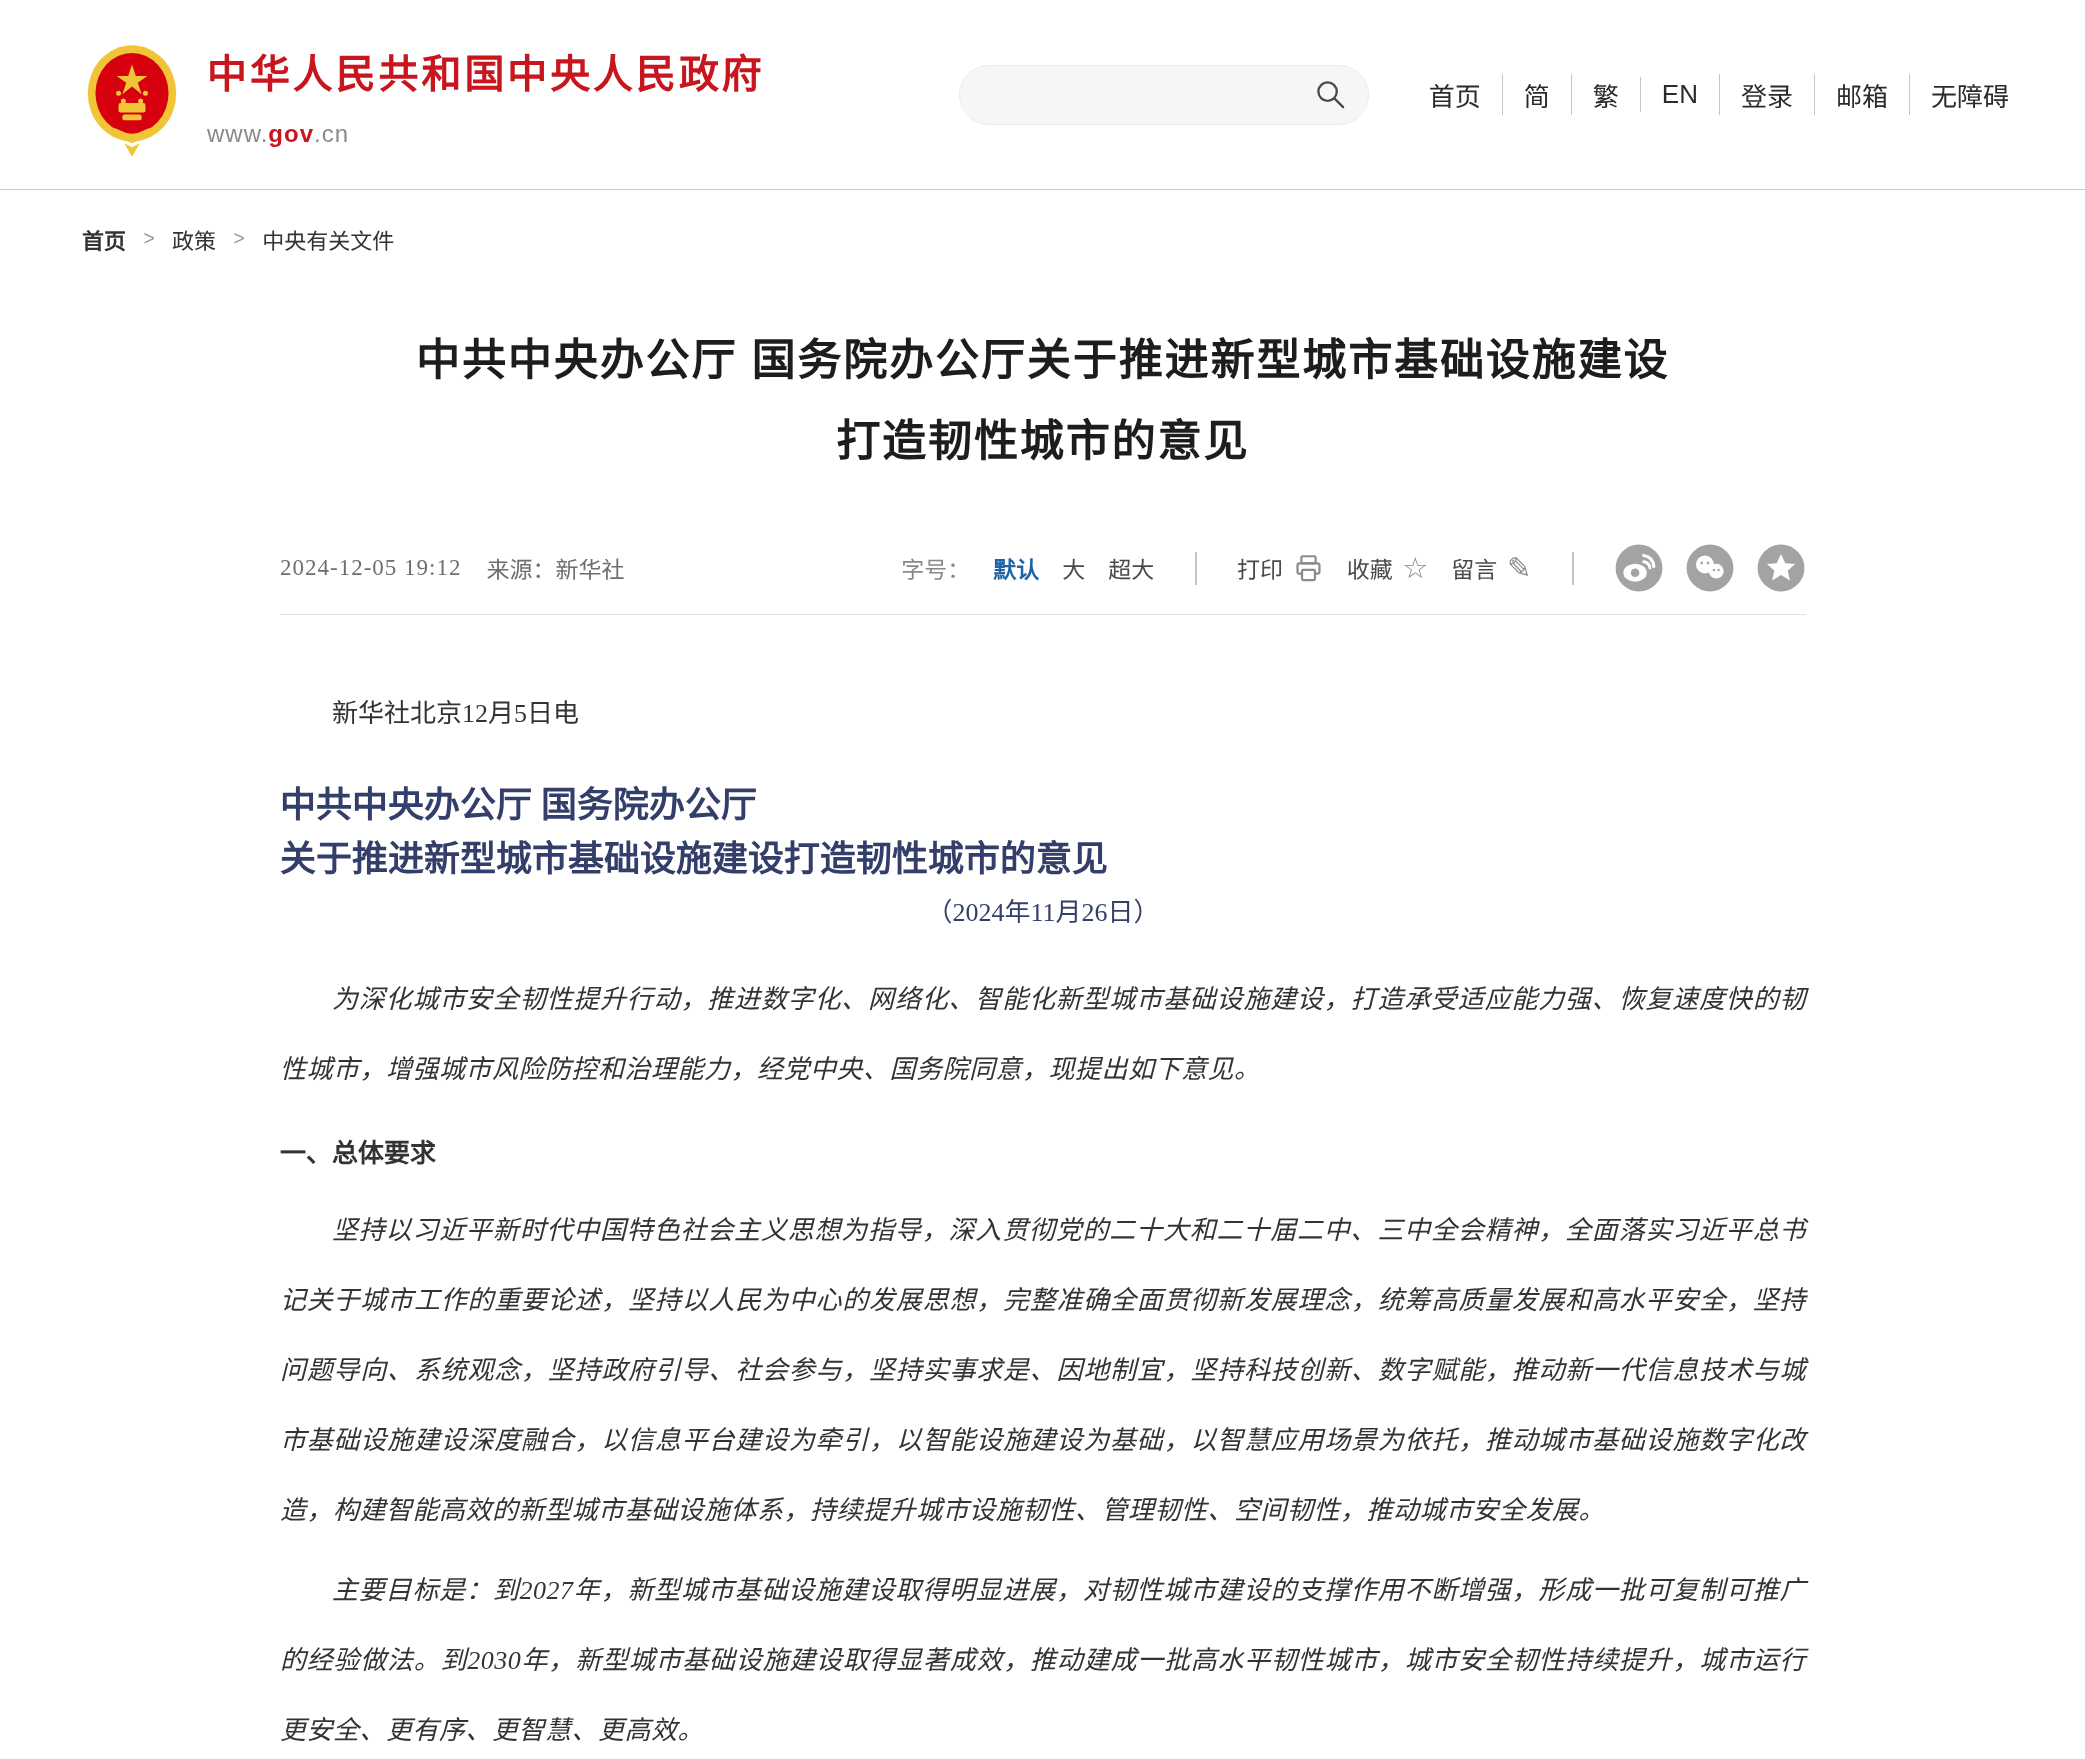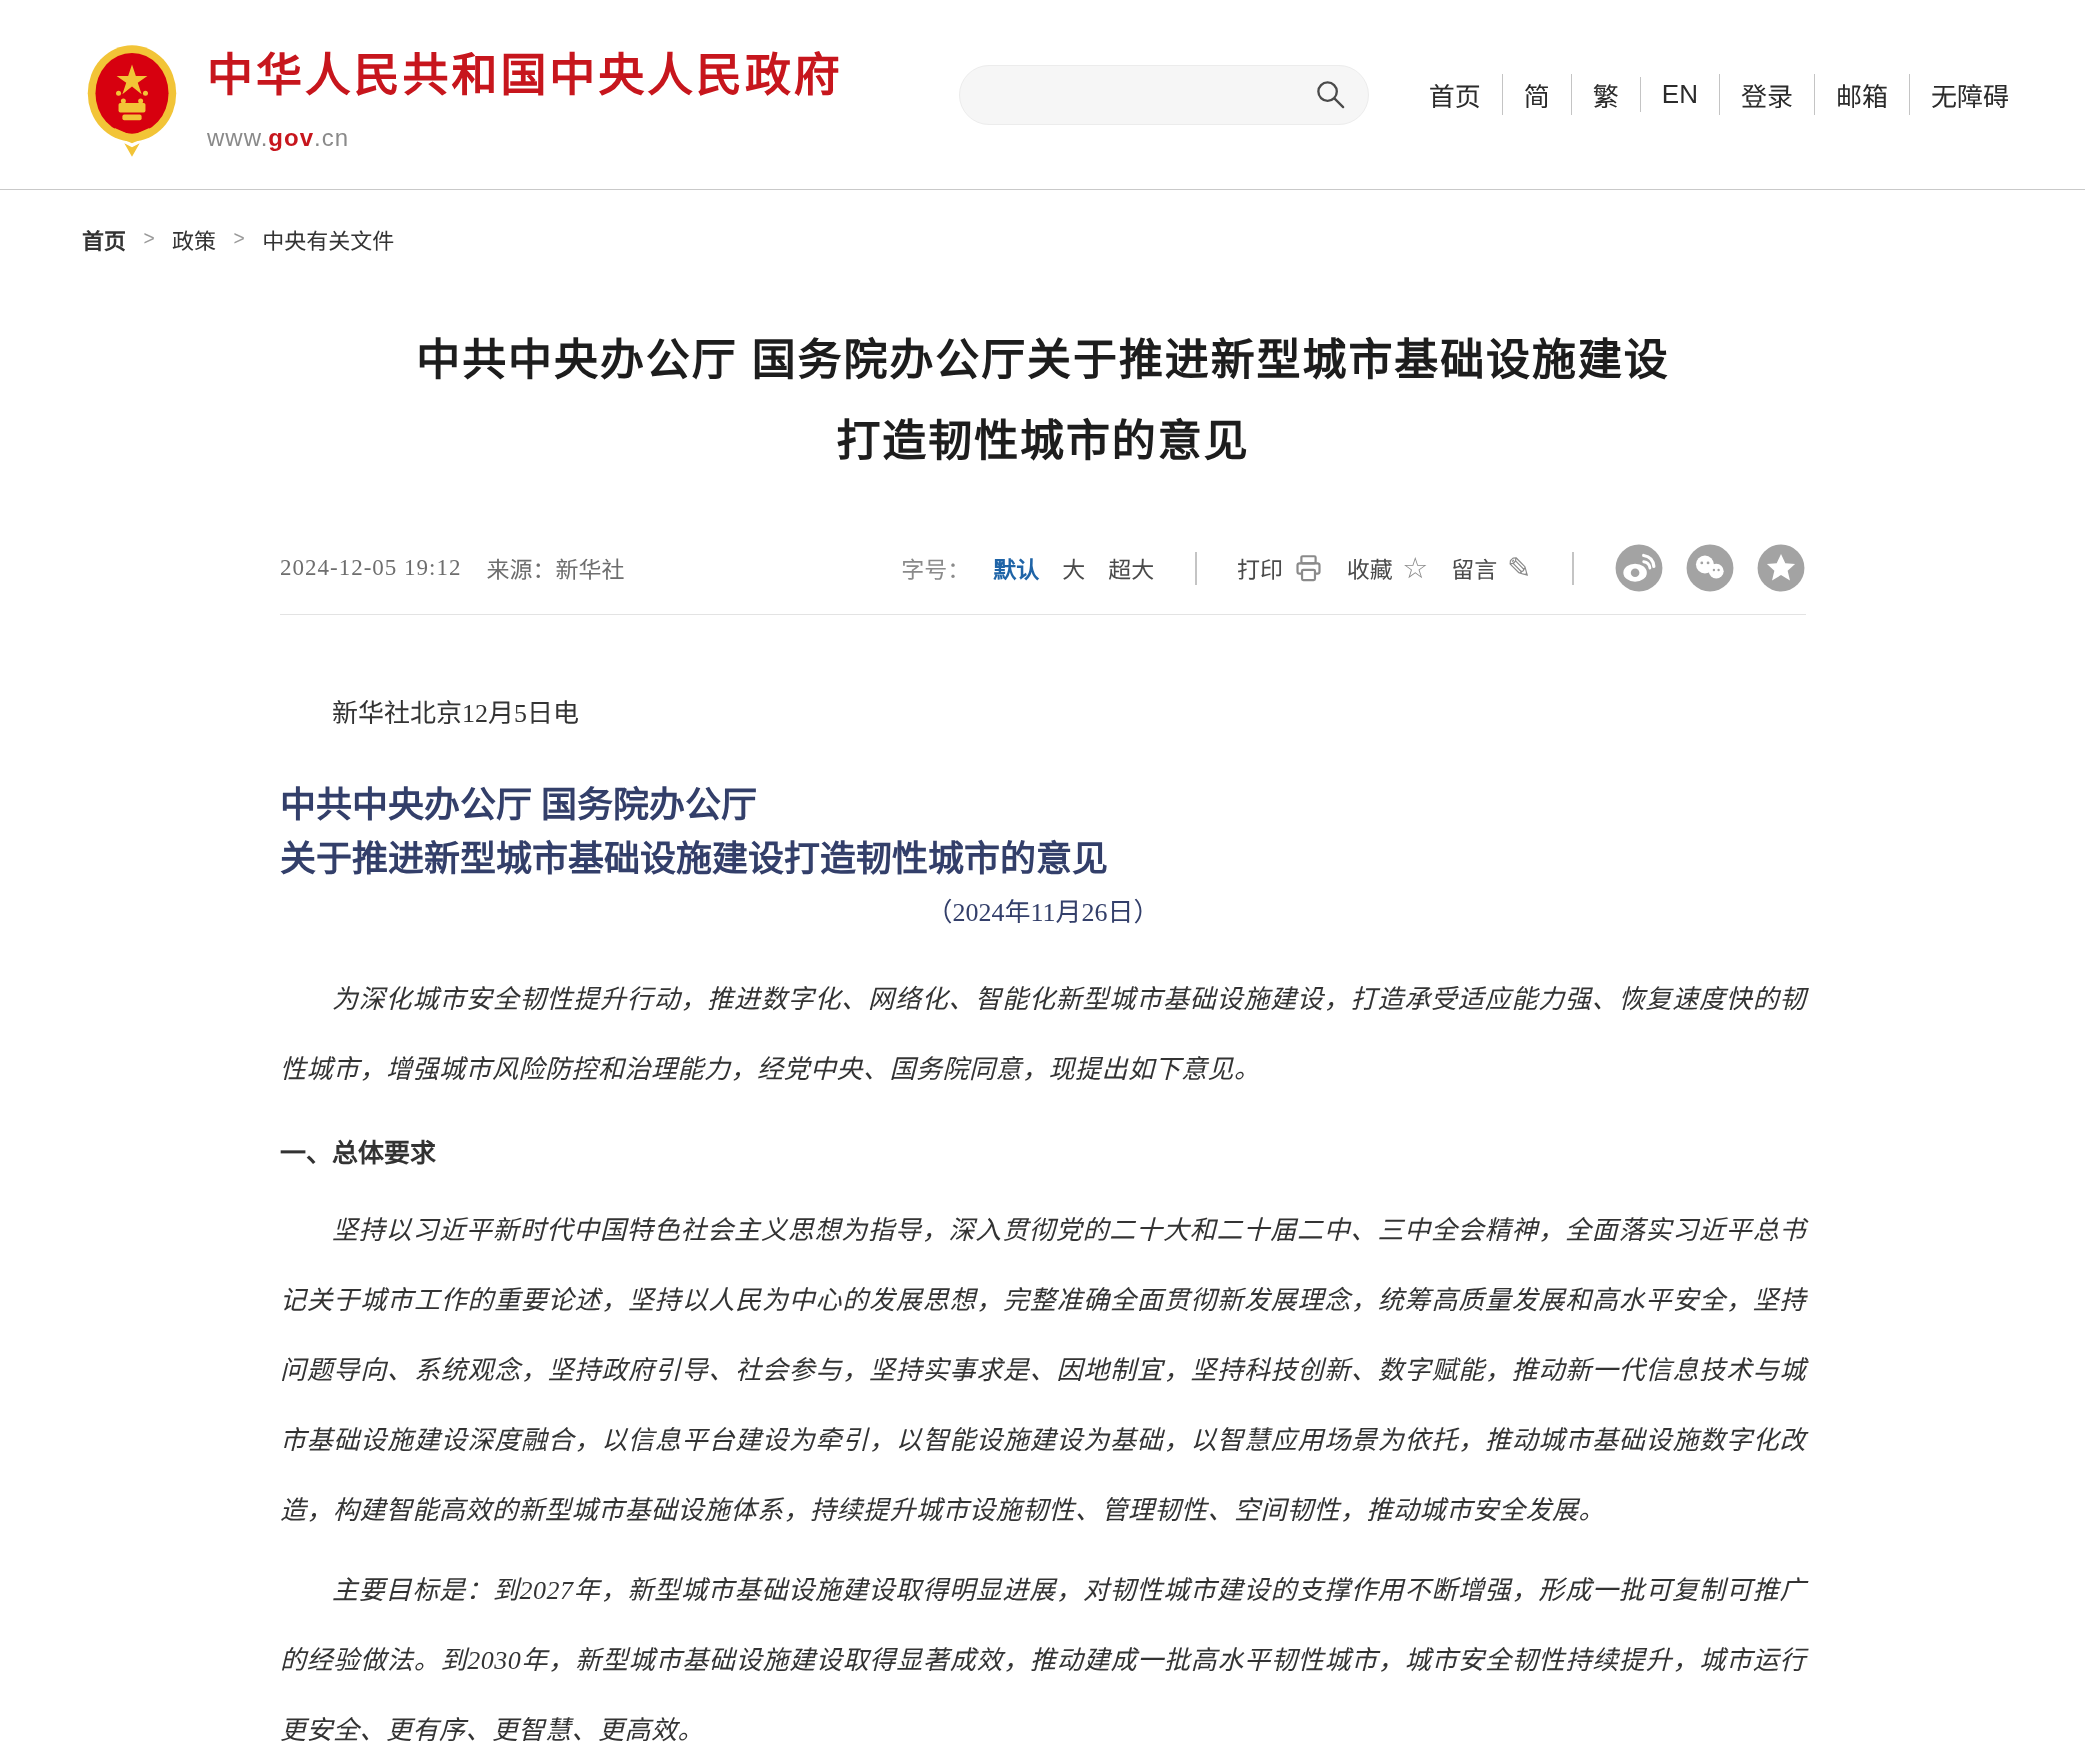--- a/index.html
+++ b/index.html
@@ -10,21 +10,21 @@
   }
 
   
   .site-header{
     height:190px; display:flex; align-items:center;
     padding:0 77px 0 82px; border-bottom:1.9px solid #c9c9c9;
   }
   .logo-wrap{ display:flex; align-items:center; gap:25px; cursor:pointer; }
   .emblem{ width:100px; height:116px; flex:none; margin-top:13.5px;}
   .logo-text .site-title{
-    color:#c7161d; font-size:46px; font-weight:700; letter-spacing:2.9px;
+    color:#c7161d; font-size:40px; font-weight:700; letter-spacing:2.9px;
     font-family:"Liberation Sans","DejaVu Sans",sans-serif;
   }
   .logo-text .site-url{ font-size:24px; margin-top:20px; letter-spacing:1px; color:#8a8a8a; }
   .logo-text .site-url .gov{ color:#c7161d; font-weight:700; }
 
   .header-right{ margin-left:auto; display:flex; align-items:center; gap:39px; }
   .search-box{
     width:410px; height:60px; background:#f6f6f6; border:1px solid #ececec;
     border-radius:30px; display:flex; align-items:center; padding:0 21px 0 27px;
   }

